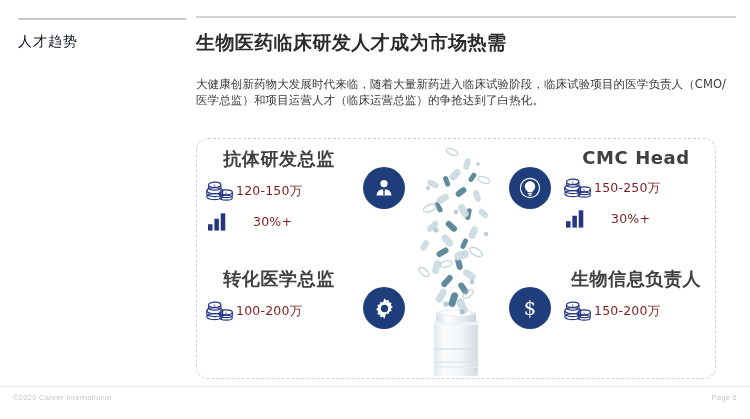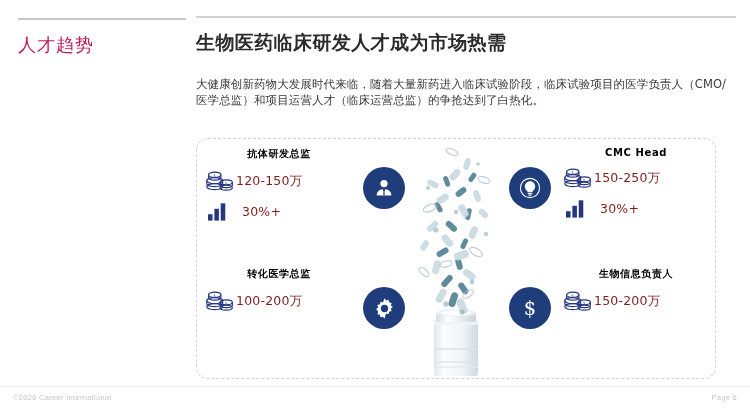--- a/index.html
+++ b/index.html
@@ -23,22 +23,22 @@
     top: 18px;
     width: 168px;
   }
   .rail-rule {
     width: 168px;
     height: 2px;
     background: #c9c9c9;
   }
   .rail-label {
     margin-top: 13px;
-    font-size: 18px;
-    color: #be185d;
+    font-size: 14px;
+    color: #0f172a;
     letter-spacing: 1px;
     font-family: Liberation Sans, sans-serif;
   }
 
   
   .content {
     position: absolute;
     left: 196px;
     top: 16px;
     width: 540px;
@@ -107,35 +107,35 @@
     margin-top: 20px;
   }
   .quad.tl .badge, .quad.bl .badge { margin-left: 10px; order: 2; }
   .quad.tr .badge, .quad.br .badge { margin-right: 12px; order: 1; }
 
   .textcol { width: 152px; }
   .quad.tl .textcol, .quad.bl .textcol { order: 1; text-align: left; }
   .quad.tr .textcol, .quad.br .textcol { order: 2; text-align: left; }
 
   .role {
-    font-size: 10px;
+    font-size: 18px;
     font-weight: bold;
-    color: #000000;
+    color: #404040;
     letter-spacing: 0.6px;
     text-align: center;
     font-family: "DejaVu Sans", "Liberation Sans", sans-serif;
     white-space: nowrap;
   }
   .metric-row {
     display: flex;
     align-items: center;
     margin-top: 7px;
   }
   .metric-row.salary { margin-top: 9px; }
-  .metric-row.growth { margin-top: 10px; }
+  .metric-row.growth { margin-top: 10px; gap: 11px; }
   .metric-val {
     font-size: 12.5px;
     color: #7f1d1d;
     letter-spacing: 0.2px;
     font-family: "DejaVu Sans", "Liberation Sans", sans-serif;
     white-space: nowrap;
   }
   .metric-row.salary .metric-val { margin-left: 1px; }
   .metric-row.growth .metric-val { margin-left: 14px; }
 

